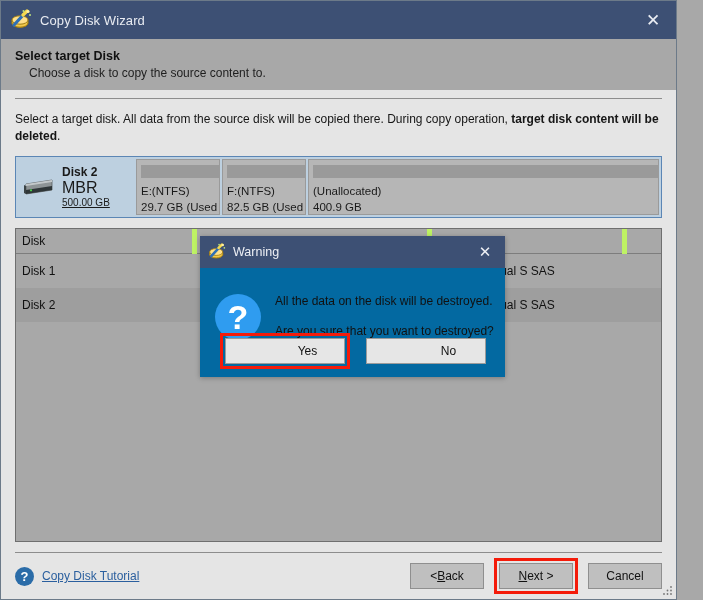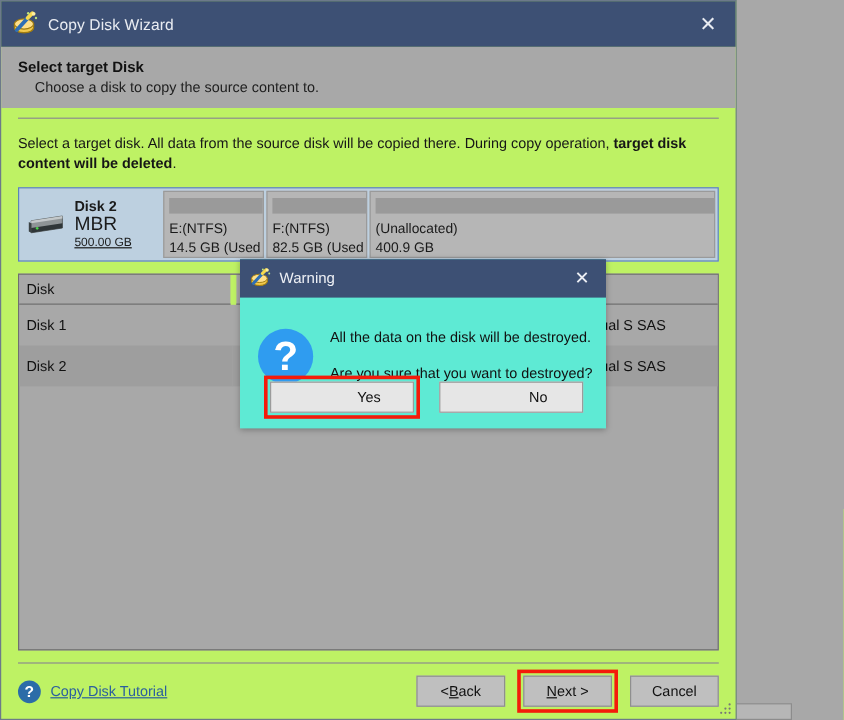--- a/index.html
+++ b/index.html
@@ -33,23 +33,23 @@
     padding-left: 120px;
     box-sizing: border-box;
     line-height: 16px;
     white-space: nowrap;
   }
 
   
   .window {
     position: absolute;
     left: 0; top: 0;
-    width: 614px;
+    width: 677px;
     height: 600px;
-    background: #bef264;
+    background: #e5e5e5;
     border: 1px solid #6c7a89;
     box-sizing: border-box;
     display: flex;
     flex-direction: column;
   }
 
   .titlebar {
     height: 38px;
     background: #3d5074;
     display: flex;
@@ -269,24 +269,24 @@
     margin-left: 10px;
     display: inline-flex;
     box-sizing: border-box;
   }
   .btn-hl .btn { margin-left: 0; }
 
   
   .modal {
     position: absolute;
     left: 200px;
-    top: 216px;
+    top: 236px;
     width: 305px;
     height: 141px;
-    background: #5eead4;
+    background: #0369a1;
     box-shadow: 0 1px 5px rgba(0,0,0,.28);
   }
   .modal-title {
     height: 32px;
     background: #3d5074;
     display: flex;
     align-items: center;
     position: relative;
   }
   .modal-title .app-icon {
@@ -423,21 +423,21 @@
         <div class="disk-meta">
           <span class="dname">Disk 2</span>
           <span class="dtype">MBR</span>
           <span class="dsize">500.00 GB</span>
         </div>
       </div>
       <div class="partitions">
         <div class="part p1">
           <div class="bar"></div>
           <div>E:(NTFS)</div>
-          <div>14.5 GB (Used</div>
+          <div>29.7 GB (Used</div>
         </div>
         <div class="part p2">
           <div class="bar"></div>
           <div>F:(NTFS)</div>
           <div>82.5 GB (Used</div>
         </div>
         <div class="part p3">
           <div class="bar"></div>
           <div>(Unallocated)</div>
           <div>400.9 GB</div>

